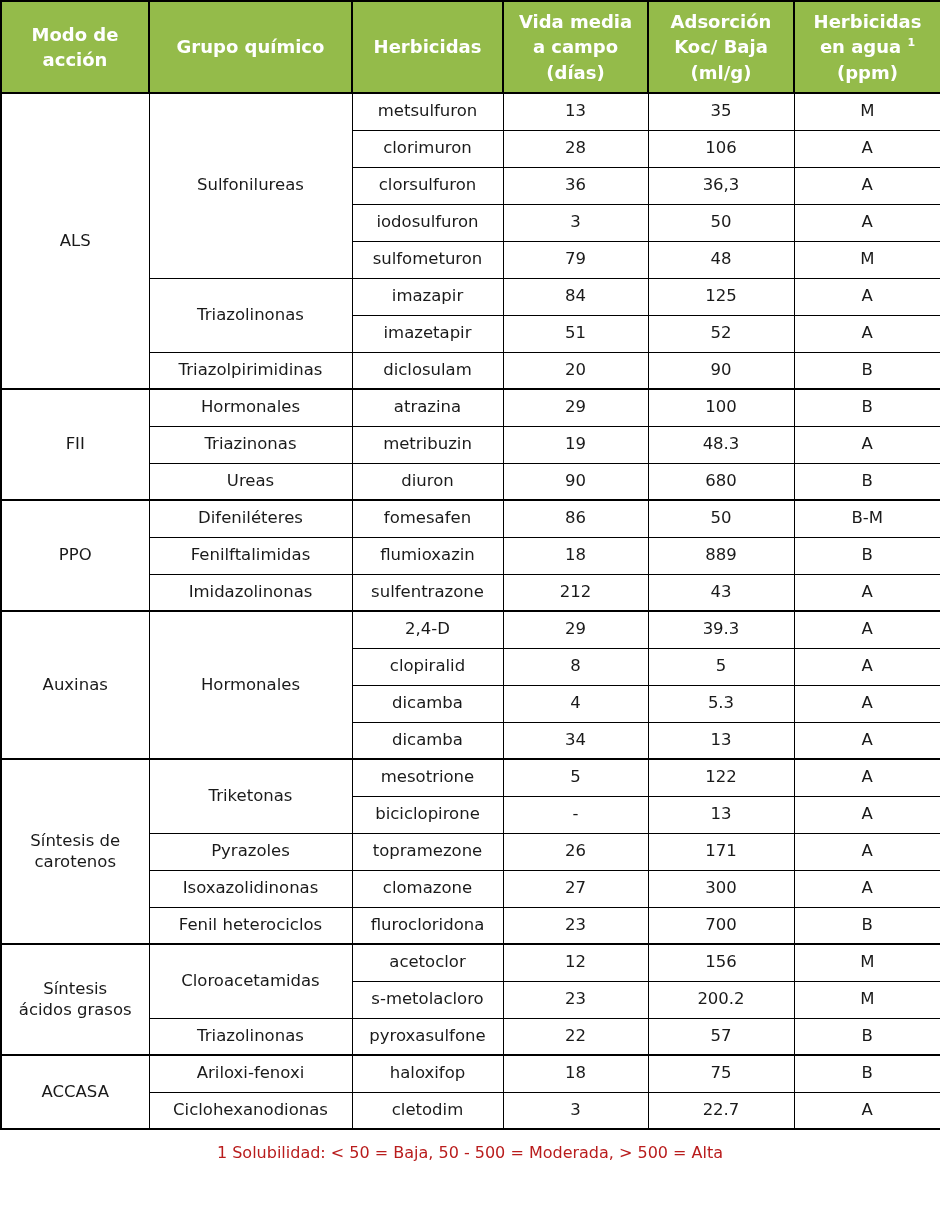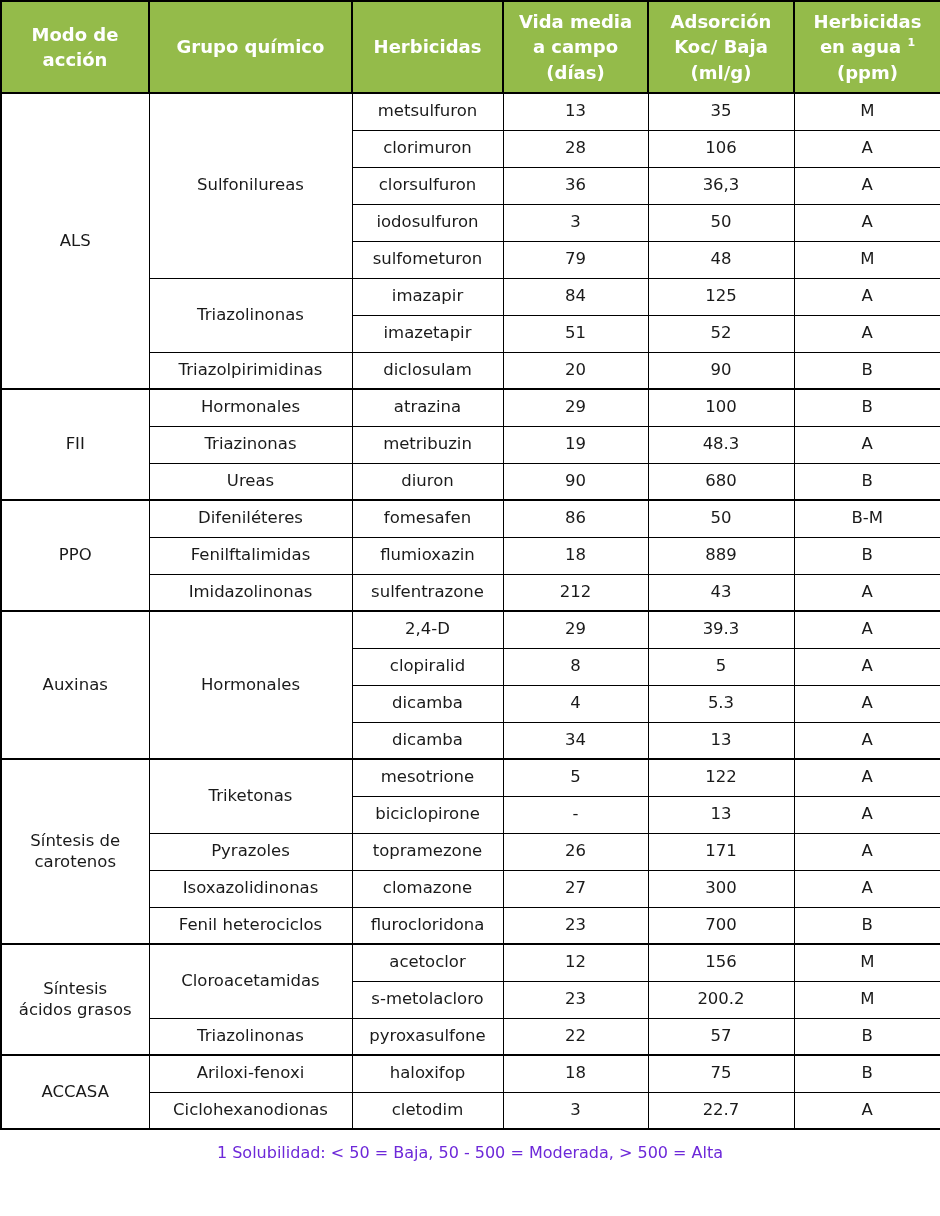--- a/index.html
+++ b/index.html
@@ -25,21 +25,21 @@
   th sup{font-size:11px; line-height:0;}
   td{
     border:1.5px solid var(--border);
     font-size:16.5px; text-align:center; vertical-align:middle;
     height:37px; padding:0 4px; line-height:1.25;
     overflow:hidden;
   }
   tr.group-start td{border-top-width:2.5px;}
   td .cell-line{white-space:nowrap;text-align:center;}
   .footnote{
-    width:940px; text-align:center; font-size:16px; color:#6d28d9;
+    width:940px; text-align:center; font-size:16px; color:#b91c1c;
     margin-top:13px; padding-bottom:10px;
   }
 </style>
 </head>
 <body>
 
 <table class="herb">
   <colgroup>
     <col style="width:148px">
       <col style="width:203px">

